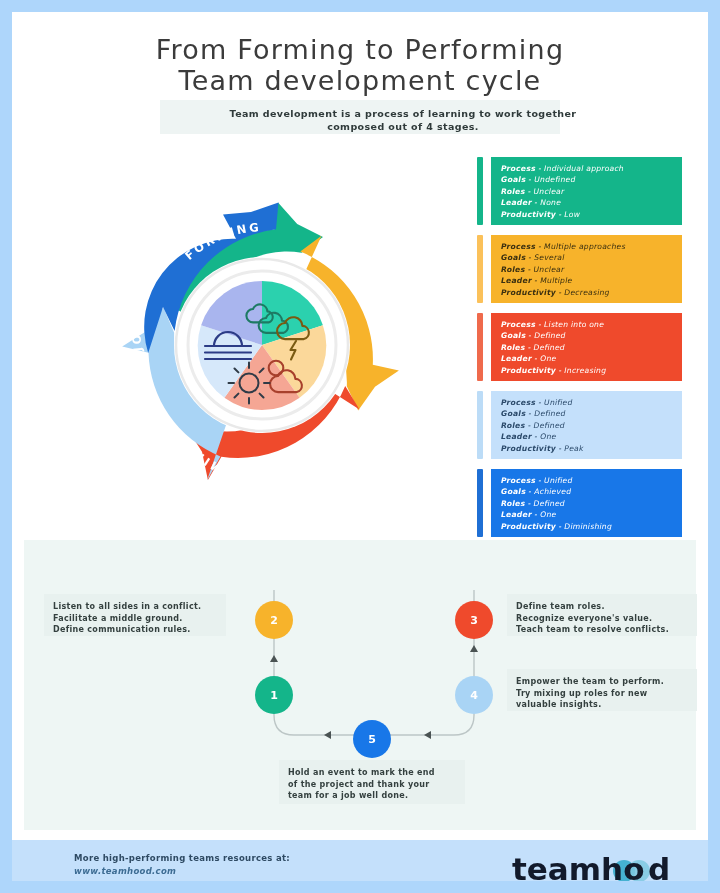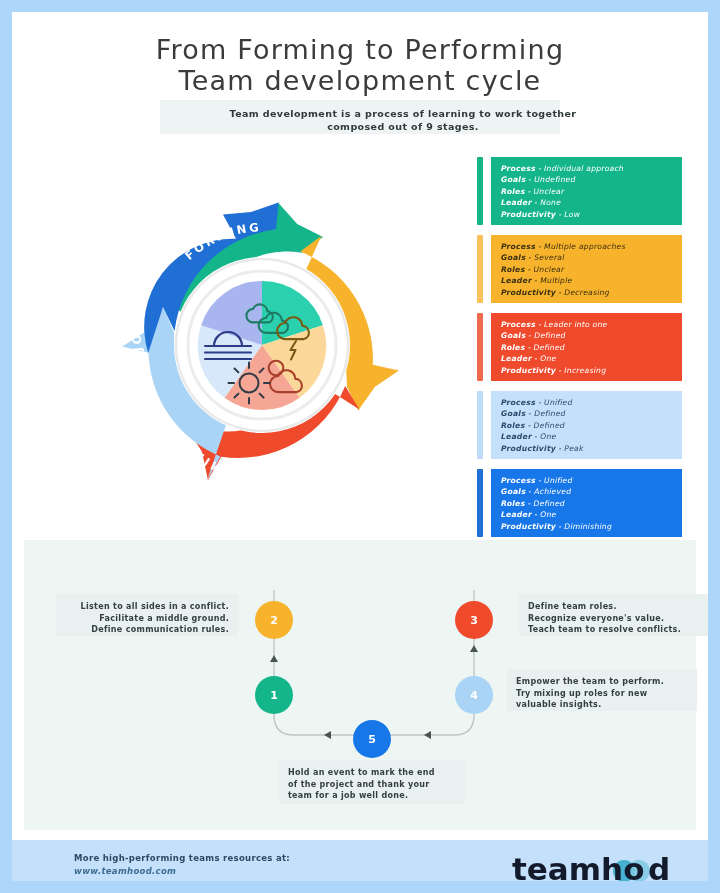--- a/index.html
+++ b/index.html
@@ -100,21 +100,21 @@
 
 <div class="page">
 
   <div class="title">
     <div>From Forming to Performing</div>
     <div>Team development cycle</div>
   </div>
   <div class="subtitle-box"></div>
   <div class="subtitle">
     <div>Team development is a process of learning to work together</div>
-    <div>composed out of 9 stages.</div>
+    <div>composed out of 4 stages.</div>
   </div>
 
   <div class="wheel">
     <svg width="330" height="330" viewBox="0 0 330 330">
       <defs>
         <path id="arcForming" d="M 70 110 A 110 110 0 0 1 215 62" fill="none"></path>
         <path id="arcStorming" d="M 243 80 A 110 110 0 0 1 277 228" fill="none"></path>
         <path id="arcNorming" d="M 270 245 A 110 110 0 0 1 140 284" fill="none"></path>
         <path id="arcPerforming" d="M 210 288 A 110 110 0 0 1 65 215" fill="none"></path>
         <path id="arcAdjourning" d="M 54 200 A 110 110 0 0 1 62 93" fill="none"></path>
@@ -256,21 +256,21 @@
         <div class="legend-line"><b>Goals</b> - <span>Several</span></div>
         <div class="legend-line"><b>Roles</b> - <span>Unclear</span></div>
         <div class="legend-line"><b>Leader</b> - <span>Multiple</span></div>
         <div class="legend-line"><b>Productivity</b> - <span>Decreasing</span></div>
       </div>
     </div>
 
     <div class="legend-row">
       <div class="legend-tab" style="background:#ef6a4c"></div>
       <div class="legend-panel" style="background:#ef4a2c;color:#ffffff">
-        <div class="legend-line"><b>Process</b> - <span>Leader into one</span></div>
+        <div class="legend-line"><b>Process</b> - <span>Listen into one</span></div>
         <div class="legend-line"><b>Goals</b> - <span>Defined</span></div>
         <div class="legend-line"><b>Roles</b> - <span>Defined</span></div>
         <div class="legend-line"><b>Leader</b> - <span>One</span></div>
         <div class="legend-line"><b>Productivity</b> - <span>Increasing</span></div>
       </div>
     </div>
 
     <div class="legend-row">
       <div class="legend-tab" style="background:#bcdcf7"></div>
       <div class="legend-panel" style="background:#c4e0fb;color:#2b4a6b">
@@ -316,28 +316,28 @@
   <div class="numcircle" style="left:443px;top:589px;background:#ef4a2c;">
     <span>3</span>
   </div>
   <div class="numcircle" style="left:443px;top:664px;background:#a9d4f5;">
     <span>4</span>
   </div>
   <div class="numcircle" style="left:341px;top:708px;background:#1877e8;">
     <span>5</span>
   </div>
 
-  <div class="tipbox" style="left:44px;top:582px;width:182px;height:42px;text-align:right;">
+  <div class="tipbox" style="left:32px;top:582px;width:182px;height:42px;">
     <div>Listen to all sides in a conflict.</div>
     <div>Facilitate a middle ground.</div>
     <div>Define communication rules.</div>
   </div>
 
 
-  <div class="tipbox" style="left:507px;top:582px;width:190px;height:42px;">
+  <div class="tipbox" style="left:495px;top:582px;width:190px;height:42px;">
     <div>Define team roles.</div>
     <div>Recognize everyone's value.</div>
     <div>Teach team to resolve conflicts.</div>
   </div>
 
   <div class="tipbox" style="left:495px;top:657px;width:190px;height:42px;">
     <div>Empower the team to perform.</div>
     <div>Try mixing up roles for new</div>
     <div>valuable insights.</div>
   </div>

